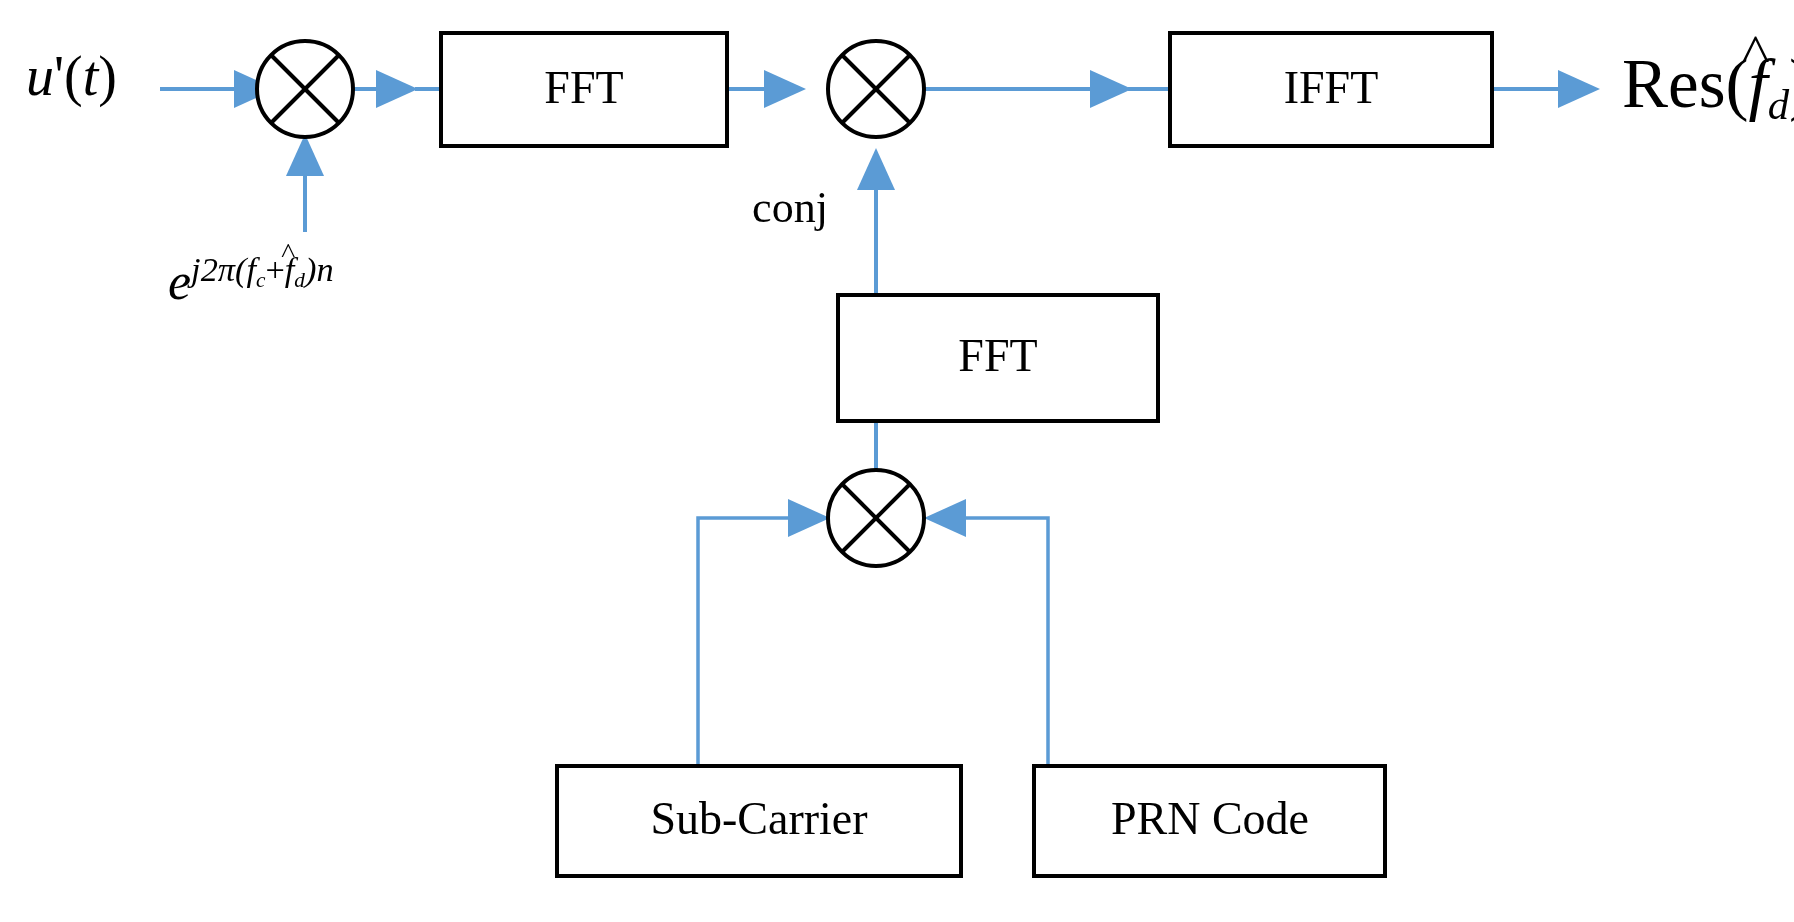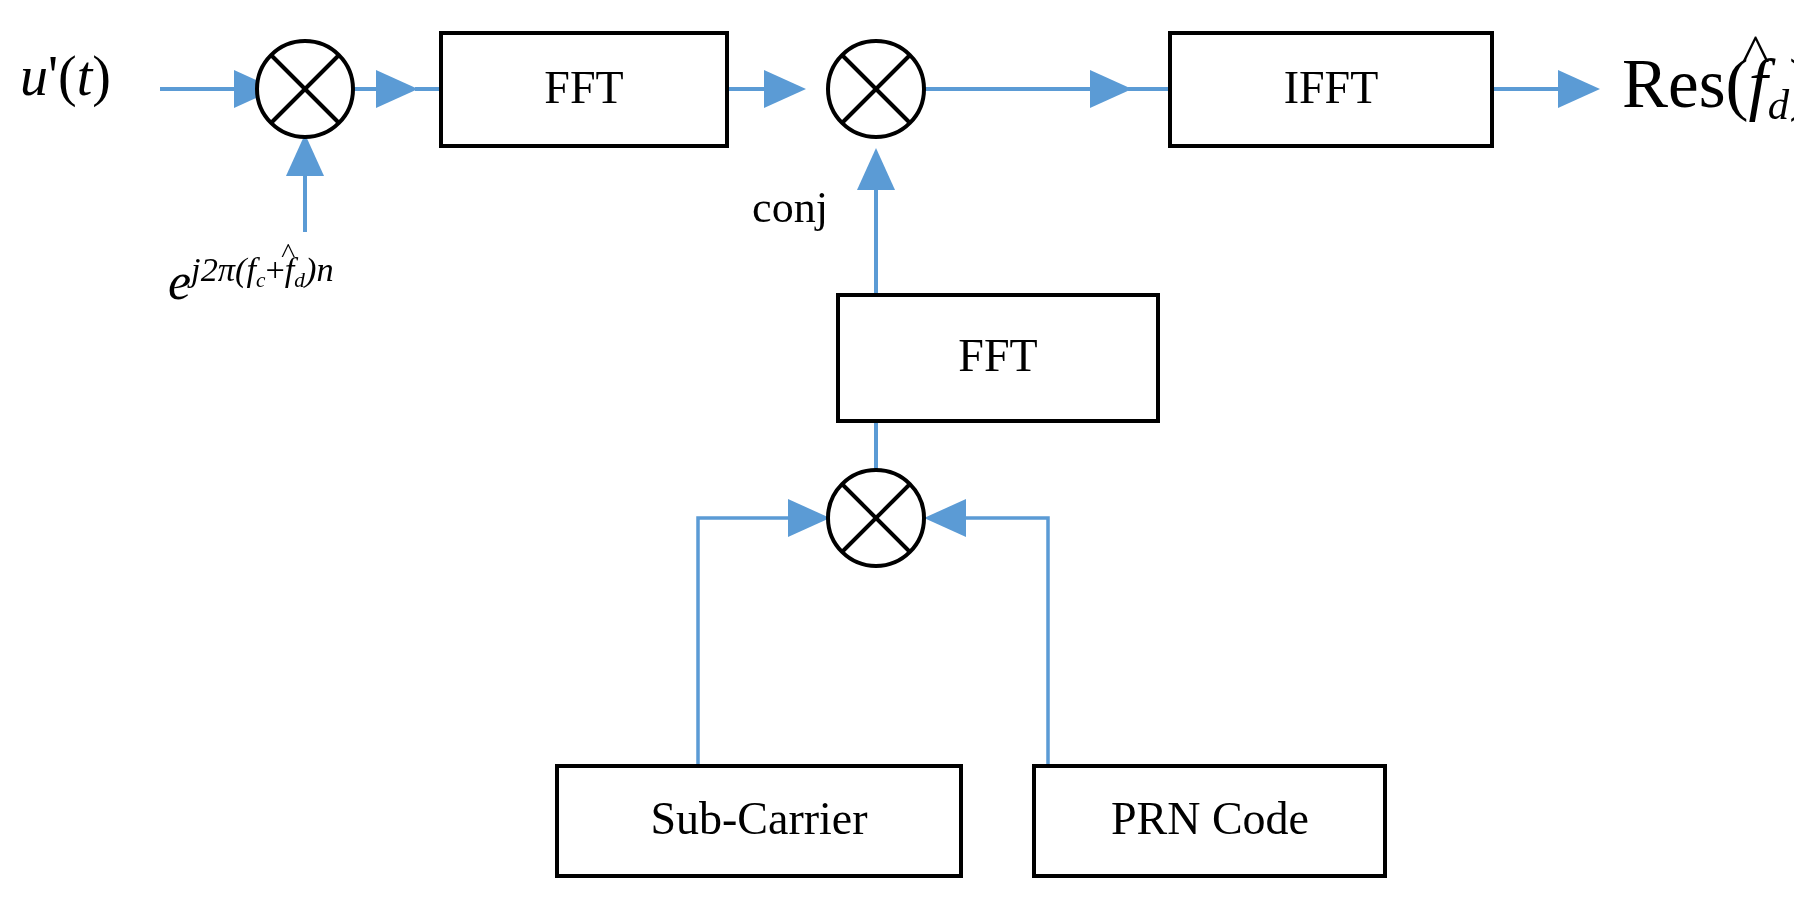--- a/index.html
+++ b/index.html
@@ -95,21 +95,21 @@
   .hatwrap > .hatmark {
     position: absolute;
     left: 50%;
     top: -0.52em;
     transform: translateX(-58%);
     font-size: 0.80em;
     font-style: normal;
     line-height: 1;
   }
   #label-input {
-    left: 20px;
+    left: 26px;
     top: 48px;
     font-size: 56px;
   }
   #label-lo {
     left: 168px;
     top: 252px;
     font-size: 52px;
   }
   #label-output {
     left: 1622px;

